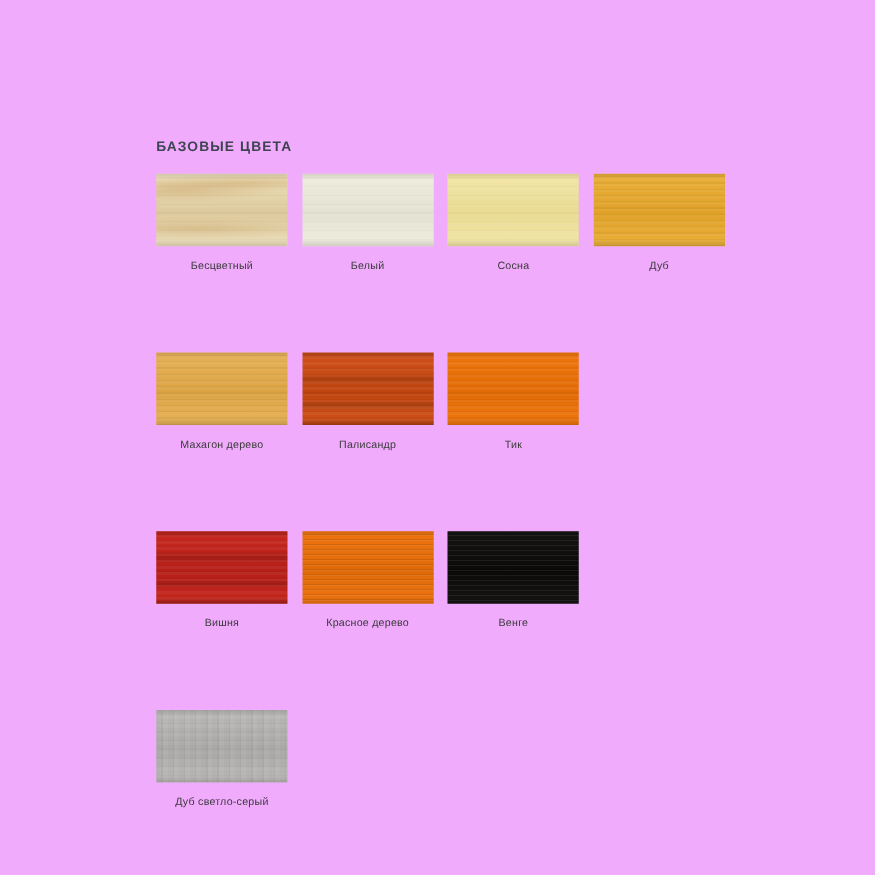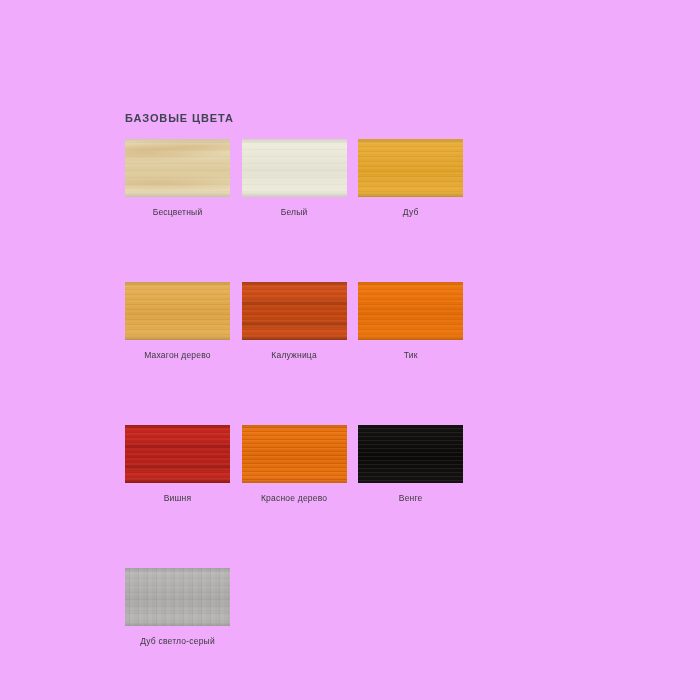--- a/index.html
+++ b/index.html
@@ -164,20 +164,27 @@
           <div class="swatch-label">Бесцветный</div>
         </div>
         <div class="cell">
           <div class="swatch" style="background: linear-gradient(rgb(238, 237, 222) 0%, rgb(227, 226, 210) 55%, rgb(238, 237, 222) 100%);">
             <div class="grain grain-lines-soft"></div>
             <div class="grain vignette"></div>
           </div>
           <div class="swatch-label">Белый</div>
         </div>
         <div class="cell">
+          <div class="swatch" style="background: linear-gradient(rgb(242, 230, 168) 0%, rgb(233, 219, 147) 55%, rgb(242, 230, 168) 100%);">
+            <div class="grain grain-lines-soft"></div>
+            <div class="grain vignette"></div>
+          </div>
+          <div class="swatch-label">Сосна</div>
+        </div>
+        <div class="cell">
           <div class="swatch" style="background: linear-gradient(rgb(234, 176, 58) 0%, rgb(224, 161, 40) 55%, rgb(234, 176, 58) 100%);">
             <div class="grain grain-lines"></div>
             <div class="grain vignette"></div>
           </div>
           <div class="swatch-label">Дуб</div>
         </div>
       </div>
       <div class="row">
         <div class="cell">
           <div class="swatch" style="background: linear-gradient(rgb(231, 178, 87) 0%, rgb(219, 163, 67) 55%, rgb(231, 178, 87) 100%);">
@@ -185,21 +192,21 @@
             <div class="grain vignette"></div>
           </div>
           <div class="swatch-label">Махагон дерево</div>
         </div>
         <div class="cell">
           <div class="swatch" style="background: linear-gradient(rgb(210, 80, 26) 0%, rgb(191, 68, 15) 55%, rgb(210, 80, 26) 100%);">
             <div class="grain grain-streaks"></div>
             <div class="grain grain-lines"></div>
             <div class="grain vignette"></div>
           </div>
-          <div class="swatch-label">Калужница</div>
+          <div class="swatch-label">Палисандр</div>
         </div>
         <div class="cell">
           <div class="swatch" style="background: linear-gradient(rgb(240, 119, 13) 0%, rgb(226, 107, 6) 55%, rgb(240, 119, 13) 100%);">
             <div class="grain grain-lines"></div>
             <div class="grain vignette"></div>
           </div>
           <div class="swatch-label">Тик</div>
         </div>
       </div>
       <div class="row">

